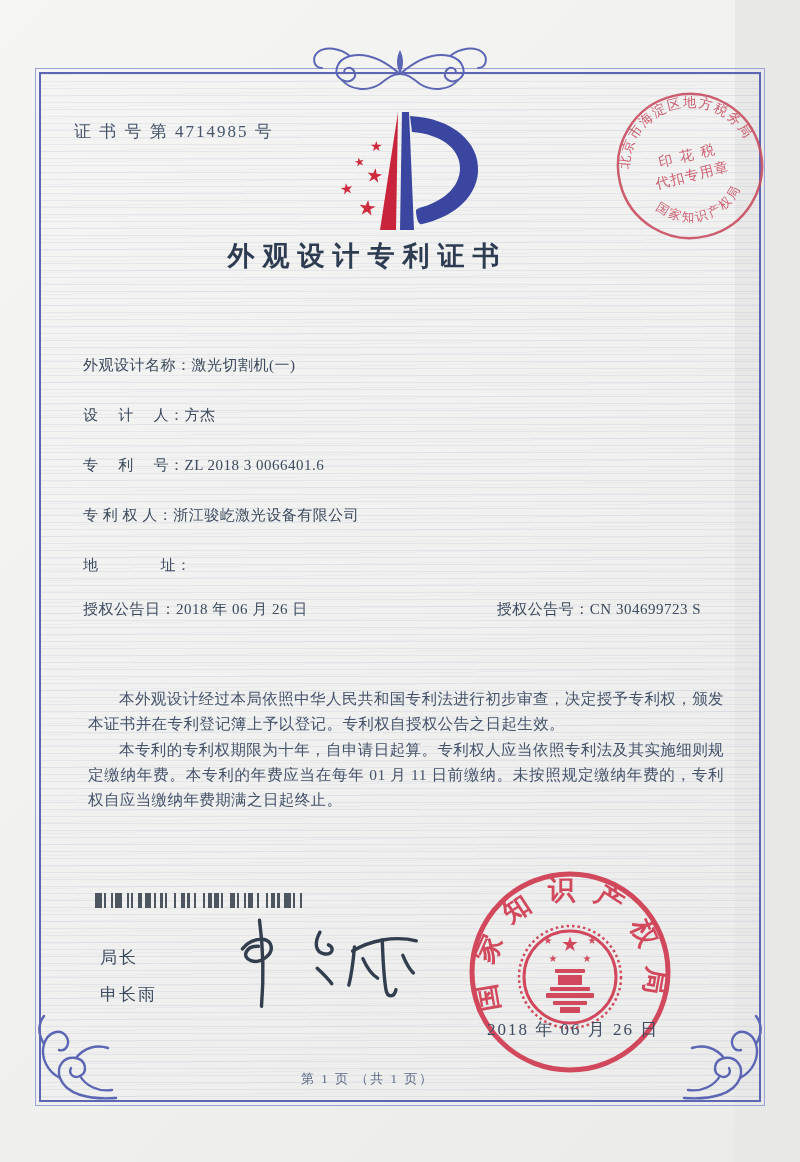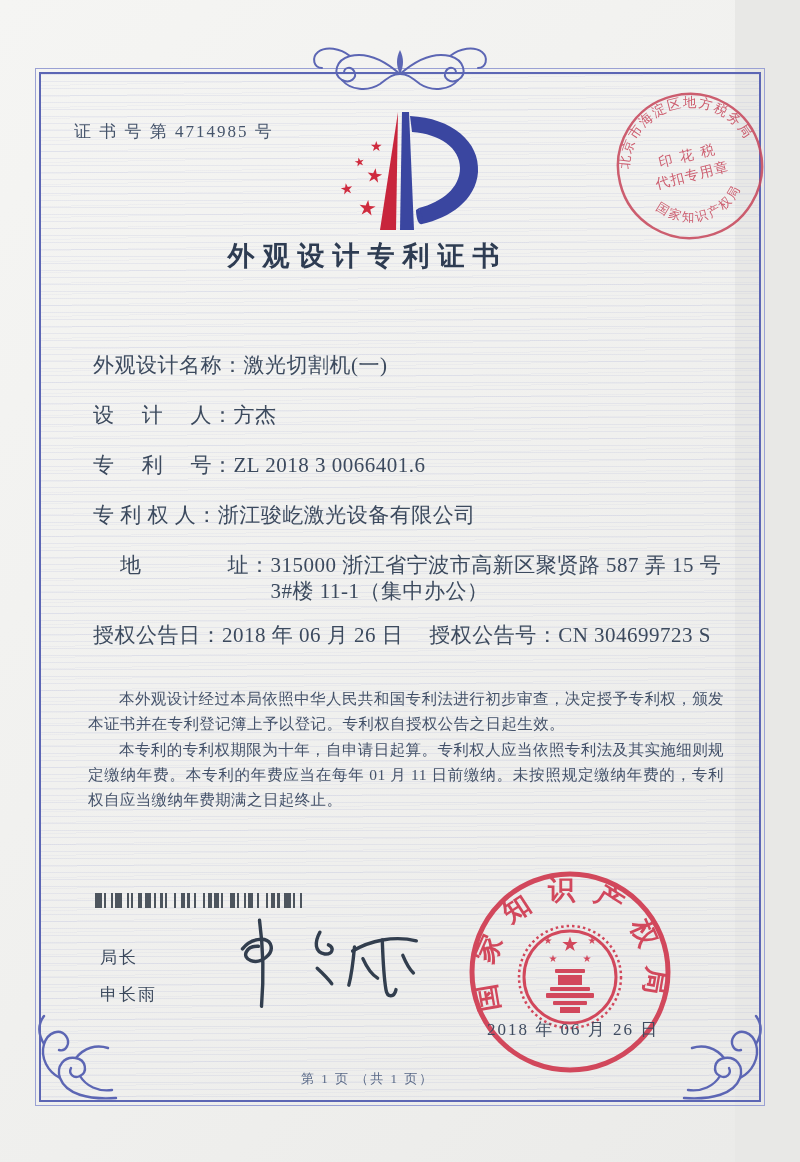--- a/index.html
+++ b/index.html
@@ -49,21 +49,21 @@
   }
   
   .tax-seal{position:absolute;left:612px;top:88px;width:156px;height:156px;
     transform:rotate(-14deg);opacity:.88;}
   .cnipa-seal{position:absolute;left:463px;top:865px;width:214px;height:214px;opacity:.93;}
   .seal-date{
     position:absolute;left:487px;top:1018px;
     font-size:17px;letter-spacing:2px;color:#3f4c60;z-index:3;
   }
   
-  .fields{position:absolute;left:93px;top:352px;width:630px;font-size:21px;}
+  .fields{position:absolute;left:83px;top:352px;width:630px;font-size:15px;text-align:right;}
   .frow{display:flex;align-items:flex-start;line-height:26px;margin-bottom:24px;letter-spacing:.5px;}
   .frow .lab{white-space:pre;flex:0 0 auto;}
   .frow .val{white-space:pre-wrap;max-width:550px;}
   .frow-double{display:flex;justify-content:space-between;width:618px;}
   
   .body-text{
     position:absolute;left:80px;top:686px;width:644px;
     font-size:15.5px;line-height:25px;color:#44526a;
     text-align:justify;letter-spacing:.4px;
   }
@@ -178,23 +178,22 @@
       <span class="val">方杰</span>
     </div>
     <div class="frow">
       <span class="lab">专　 利 　号：</span>
       <span class="val">ZL 2018 3 0066401.6</span>
     </div>
     <div class="frow">
       <span class="lab">专 利 权 人：</span>
       <span class="val">浙江骏屹激光设备有限公司</span>
     </div>
-    <div class="frow" style="margin-bottom:18px;margin-left:27px;">
+    <div class="frow" style="margin-bottom:18px;">
       <span class="lab">地　　　　址：</span>
-      <span class="val">315000 浙江省宁波市高新区聚贤路 587 弄 15 号 3#楼 11-1（集中办公）</span>
     </div>
     <div class="frow frow-double">
       <span>
         <span class="lab">授权公告日：</span><span class="val">2018 年 06 月 26 日</span>
       </span>
       <span>
         <span class="lab">授权公告号：</span><span class="val">CN 304699723 S</span>
       </span>
     </div>
   </div>

